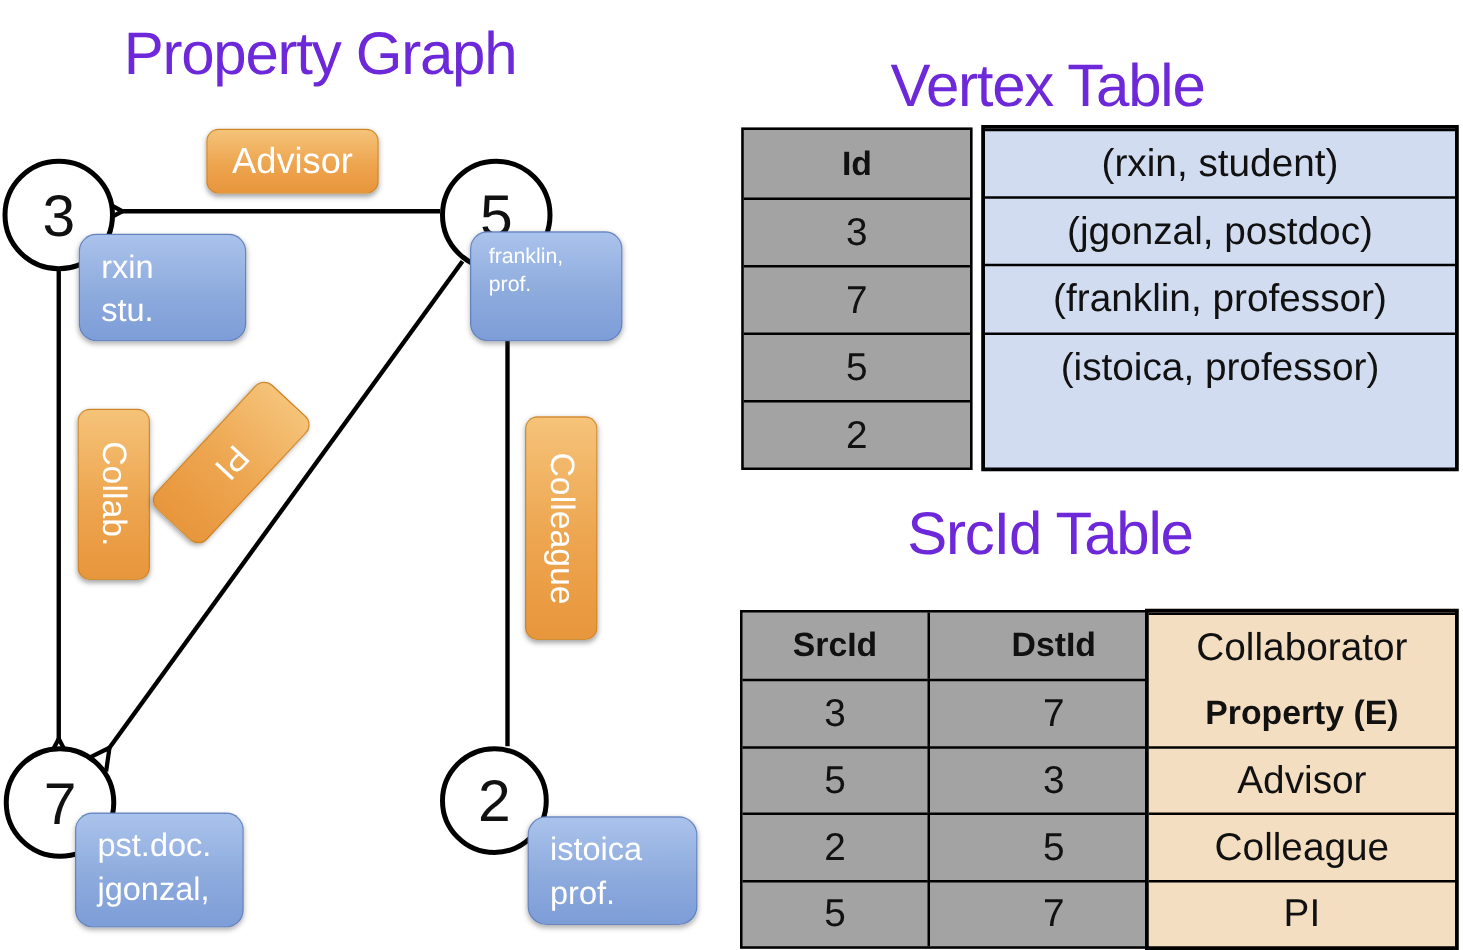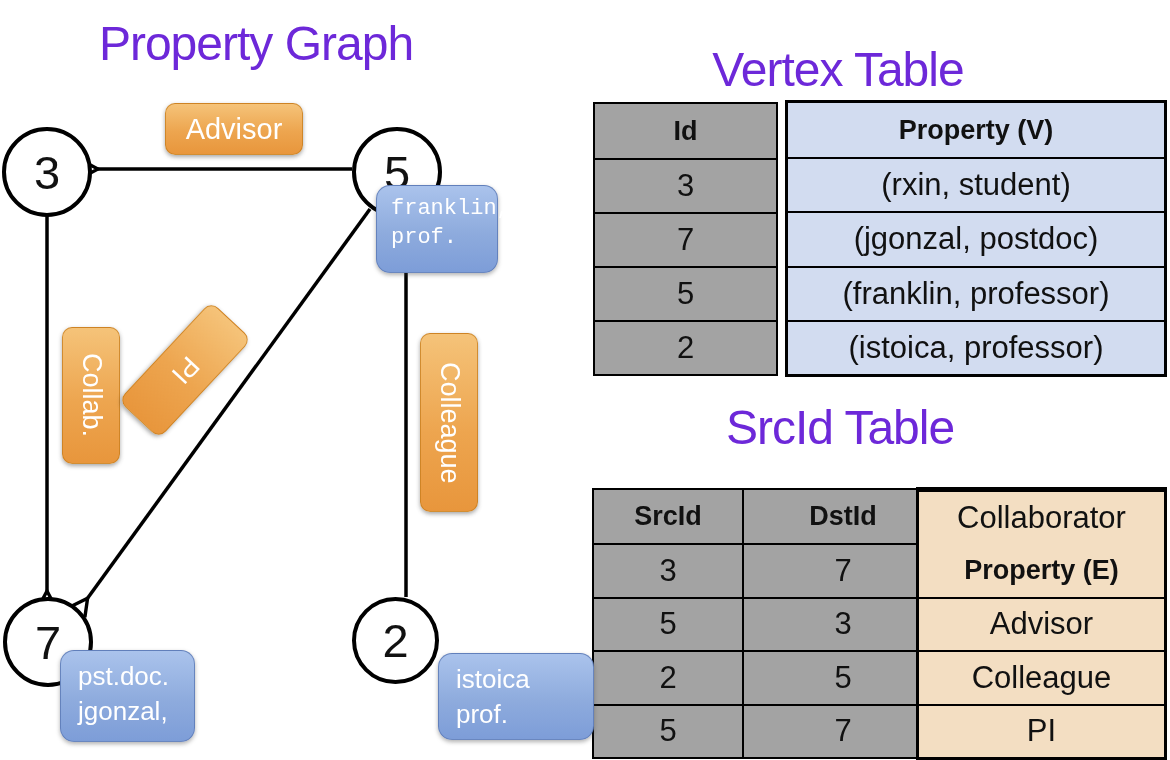--- a/index.html
+++ b/index.html
@@ -46,23 +46,23 @@
 
   
   .vprop{
     position:absolute;z-index:4;border-radius:14px;box-sizing:border-box;
     background:linear-gradient(180deg,#aac3ec 0%,#8eabdd 55%,#7d9dd8 100%);
     border:1px solid rgba(90,120,180,.8);
     box-shadow:0 2px 4px rgba(60,60,60,.4);
     color:#fff;font-size:26px;line-height:1.33;padding:8px 8px 6px 17px;
   }
   #vprop-3{left:63px;top:187px;width:134px;height:86px;}
-  #vprop-5{left:376px;top:185px;width:122px;height:88px;font-size:22px;padding-left:14px;font-family:Liberation Mono, monospace;}
+  #vprop-5{left:376px;top:185px;width:122px;height:88px;font-size:17px;padding-left:14px;}
   #vprop-7{left:60px;top:650px;width:135px;height:92px;}
-  #vprop-2{left:438px;top:653px;width:156px;height:87px;}
+  #vprop-2{left:422px;top:653px;width:136px;height:87px;border-radius:15px;}
 
   
   .tblock{position:absolute;box-sizing:border-box;display:grid;background:#a3a3a3;}
   .tblock .cell{
     display:flex;align-items:center;justify-content:center;box-sizing:border-box;
     font-size:31px;font-weight:400;white-space:nowrap;
   }
   .tblock .cell.hdr{font-weight:700;font-size:27px;}
   .tblock .cell.sep{border-top:2px solid #000;}
   .tblock .cell.vsep{border-left:2px solid #000;}
@@ -98,20 +98,24 @@
   <div class="node" id="node-3">3</div>
   <div class="node" id="node-5">5</div>
   <div class="node" id="node-7">7</div>
   <div class="node" id="node-2">2</div>
 
   <div class="elabel" id="elabel-advisor">Advisor</div>
   <div class="elabel vertical" id="elabel-collab">Collab.</div>
   <div class="elabel vertical" id="elabel-pi">PI</div>
   <div class="elabel vertical" id="elabel-colleague">Colleague</div>
 
+  <div class="vprop" id="vprop-3">
+    <div>rxin</div>
+    <div>stu.</div>
+  </div>
   <div class="vprop" id="vprop-5">
     <div>franklin,</div>
     <div>prof.</div>
   </div>
   <div class="vprop" id="vprop-7">
     <div>pst.doc.</div>
     <div>jgonzal,</div>
   </div>
   <div class="vprop" id="vprop-2">
     <div>istoica</div>
@@ -121,21 +125,20 @@
   <div class="title" id="vertex-title">Vertex Table</div>
 
   <div class="tblock" id="vt-id">
     <div class="cell hdr">Id</div>
     <div class="cell sep">3</div>
     <div class="cell sep">7</div>
     <div class="cell sep">5</div>
     <div class="cell sep">2</div>
   </div>
   <div class="tblock" id="vt-prop">
-    <div class="cell hdr">Property (V)</div>
     <div class="cell sep">(rxin, student)</div>
     <div class="cell sep">(jgonzal, postdoc)</div>
     <div class="cell sep">(franklin, professor)</div>
     <div class="cell sep">(istoica, professor)</div>
   </div>
 
   <div class="title" id="edge-title">SrcId Table</div>
 
   <div class="tblock" id="et-srcdst">
     <div class="cell hdr">SrcId</div>

